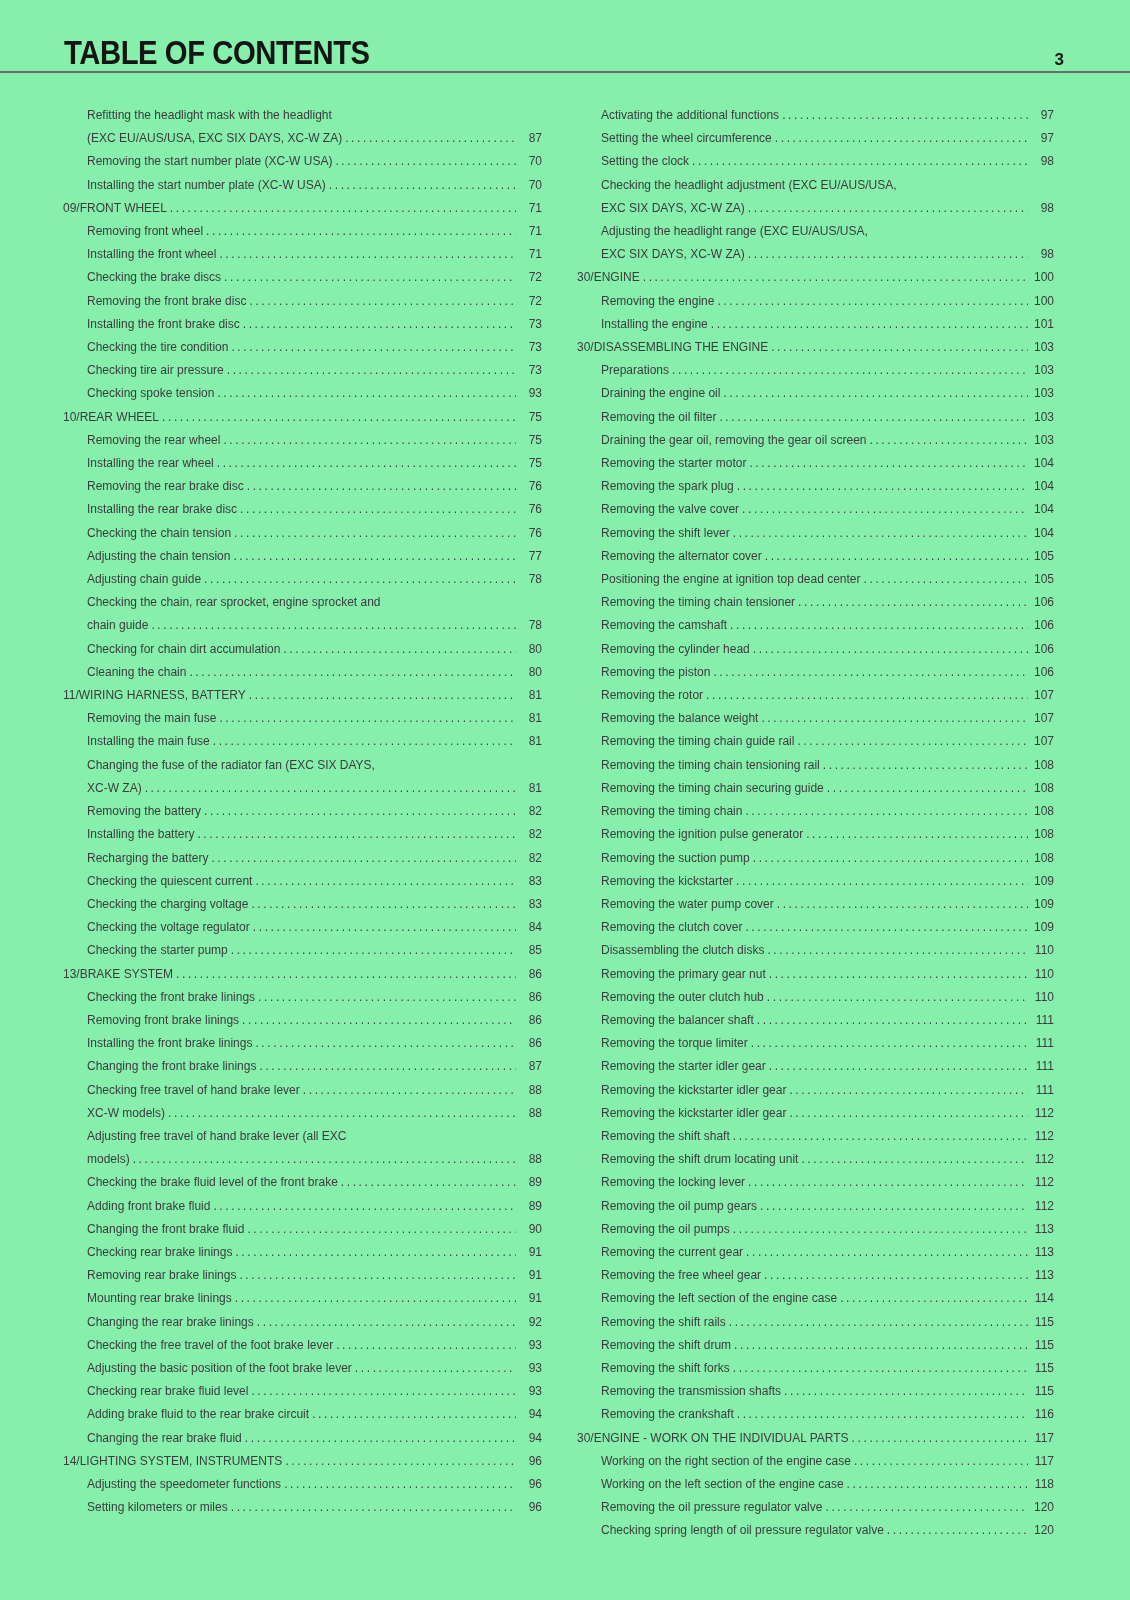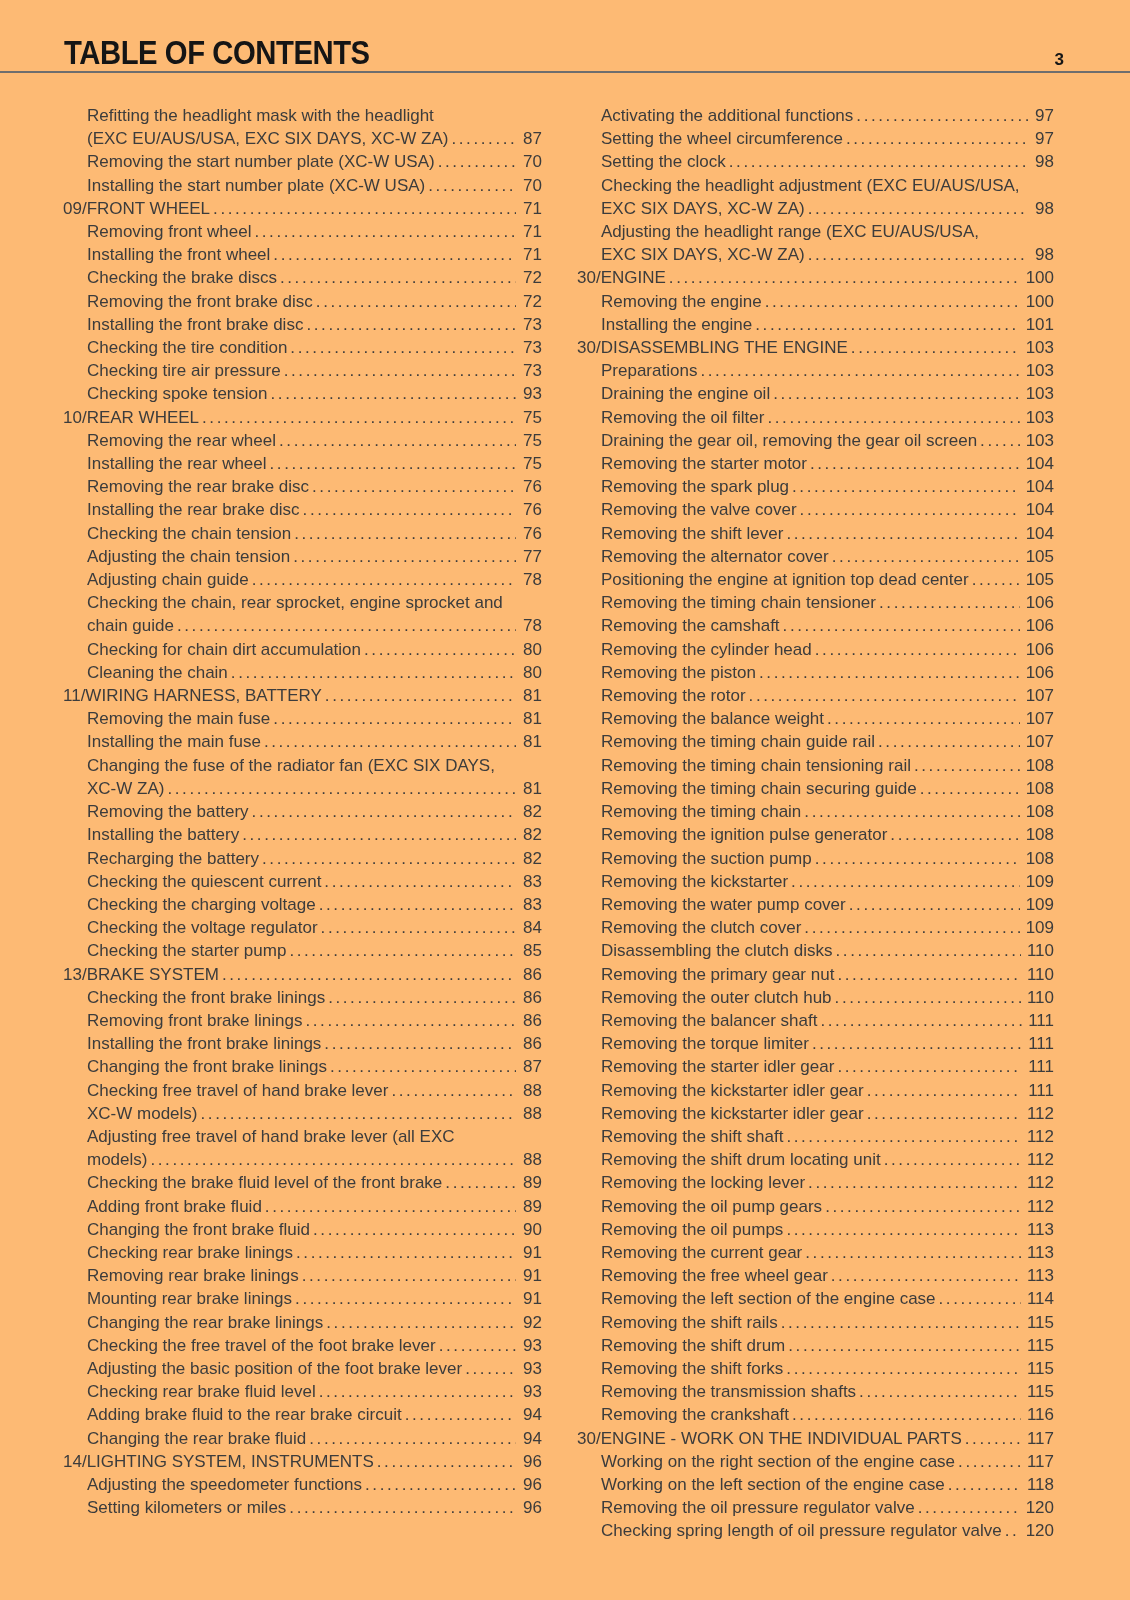--- a/index.html
+++ b/index.html
@@ -1,21 +1,21 @@
 <!DOCTYPE html>
 <html style="--ink: #3c3c3c; --title-ink: #151515; --rule: #6e6e6e;"><head>
 <meta charset="utf-8">
 <style>
   html,body{margin:0;padding:0;}
   body{background:#e8e8e8;}
   .page{
     position:relative;
     width:1130px;height:1600px;
     margin:0 auto;
-    background:#fdba74;
+    background:#86efac;
     font-family:"Liberation Sans", sans-serif;
     color:var(--ink,#3c3c3c);
     overflow:hidden;
   }
   .title{
     position:absolute;left:64px;top:34px;
     font-size:34px;font-weight:bold;line-height:36px;
     color:var(--title-ink,#151515);
     letter-spacing:-0.5px;
     transform:scaleX(0.86);
@@ -26,21 +26,21 @@
     position:absolute;right:66px;top:50px;
     font-size:17px;font-weight:bold;
     color:var(--title-ink,#151515);
   }
   .rule{
     position:absolute;left:0;right:0;top:71px;height:2px;
     background:var(--rule,#6e6e6e);
   }
   .col{
     position:absolute;top:104px;
-    font-size:17px;line-height:23.2px;
+    font-size:12px;line-height:23.2px;
   }
   .col-left{left:63px;width:479px;}
   .col-right{left:577px;width:477px;}
   .entry.sub{padding-left:24px;}
   .row{display:flex;align-items:baseline;}
   .lbl{white-space:nowrap;flex:0 0 auto;}
   .l1{white-space:nowrap;overflow:hidden;}
   .leader{
     flex:1 1 20px;min-width:14px;
     overflow:hidden;white-space:nowrap;

